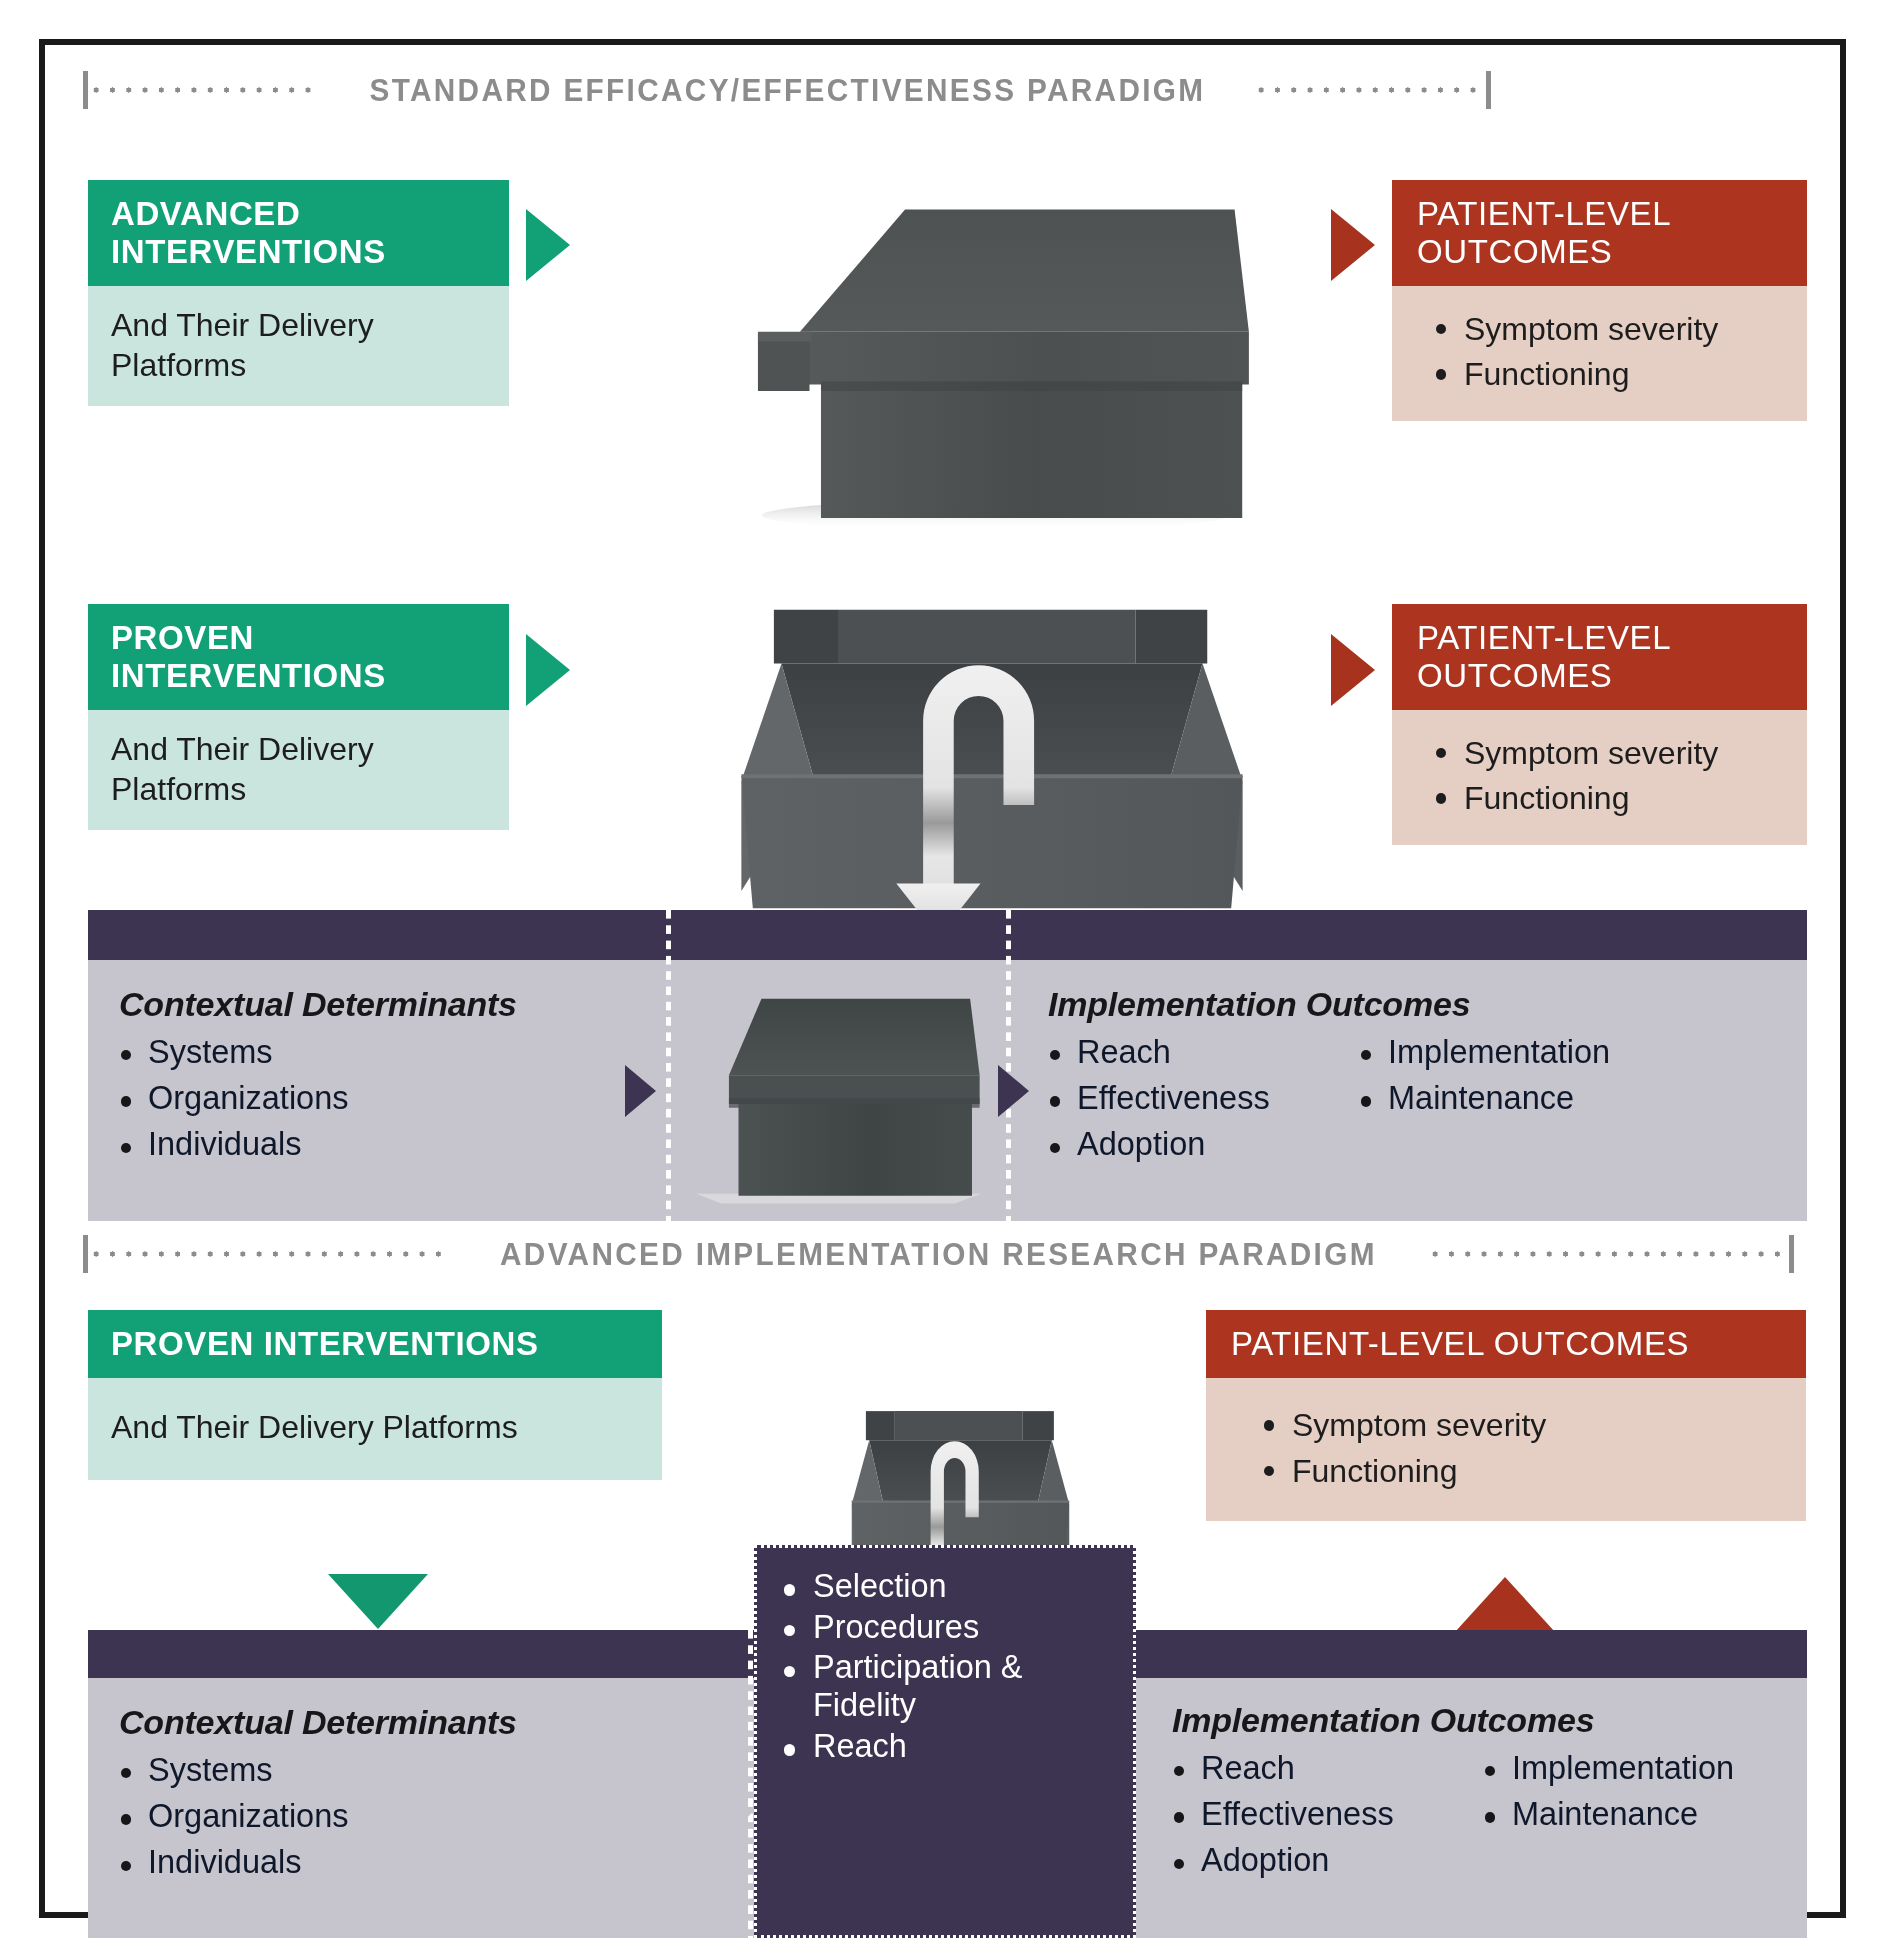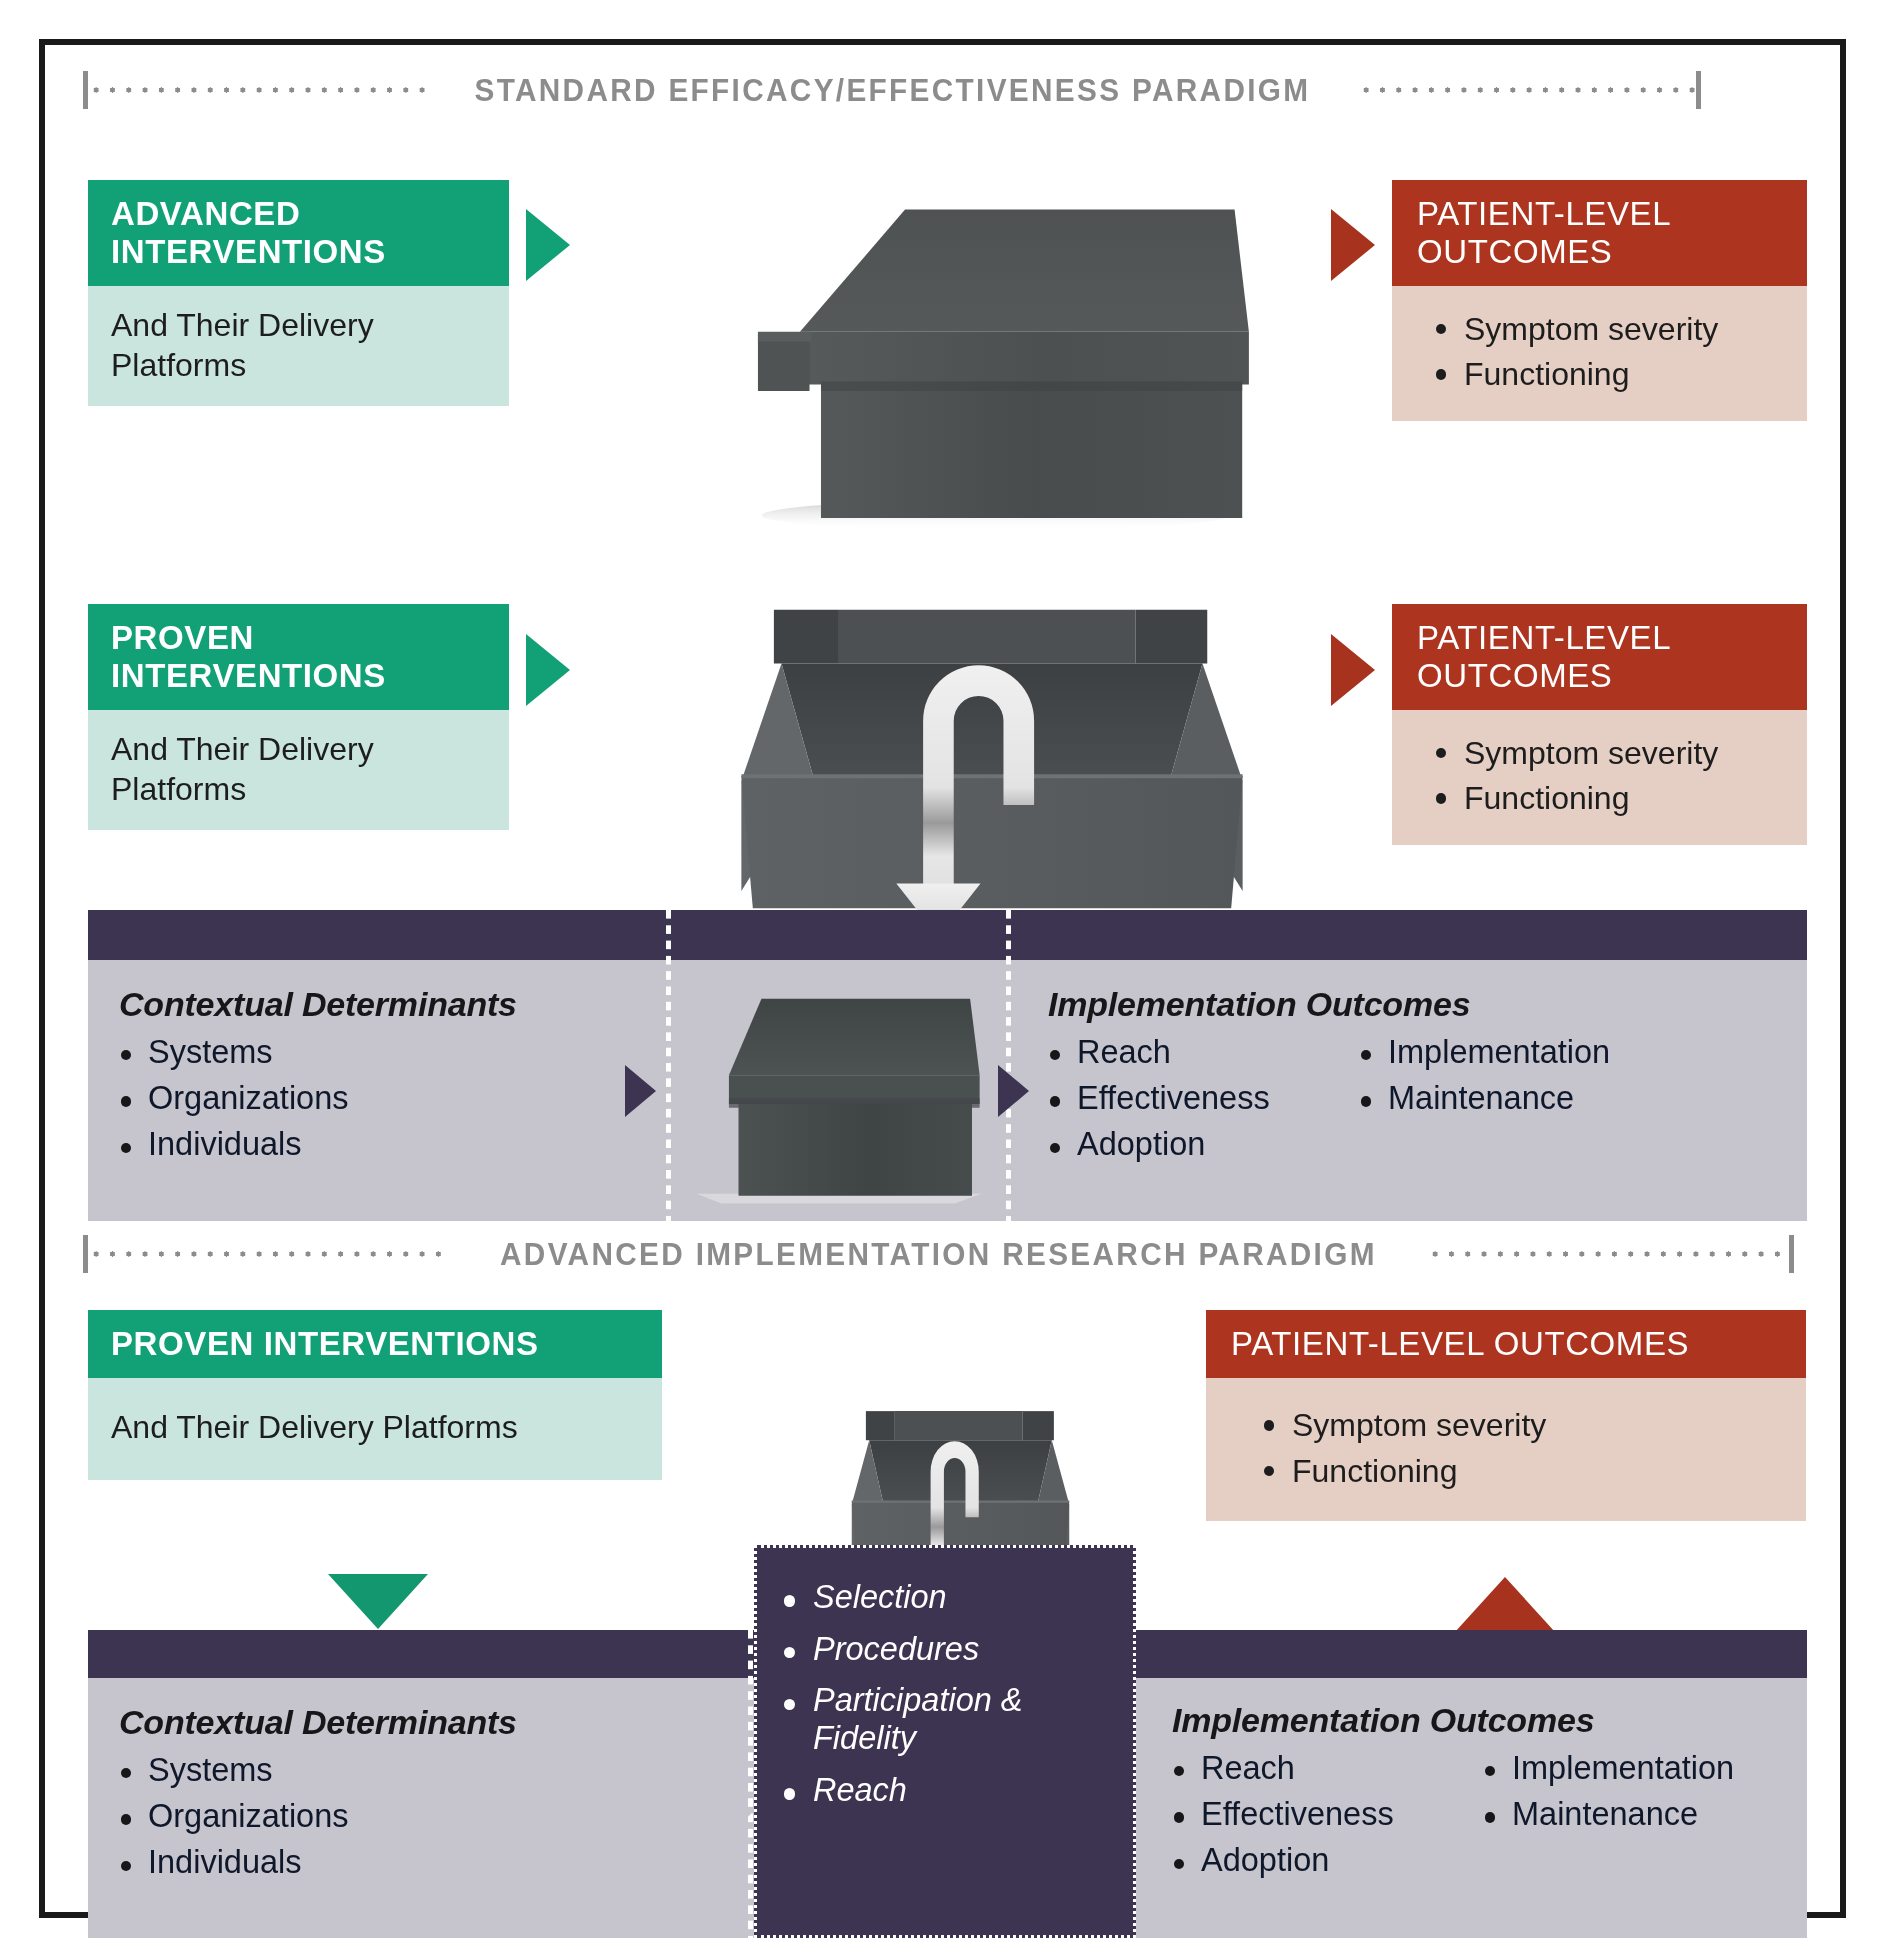--- a/index.html
+++ b/index.html
@@ -129,36 +129,36 @@
     background: #3c3450;
     border: 3.8px dotted #ffffff;
     color: #ffffff;
     padding: 17px 21px 19px 25px;
   }
   .strategy-title {
     font-size: 35px; font-weight: 700; font-style: italic; line-height: 1.12;
     margin-bottom: 5.7px;
   }
   .strategy-list { list-style: none; font-size: 32.5px; line-height: 1.16; }
-  .strategy-list li { position: relative; padding-left: 31px; margin-top: 14px; font-style: italic; }
+  .strategy-list li { position: relative; padding-left: 31px; margin-top: 3px; }
   .strategy-list li::before {
     content: ""; position: absolute; left: 1.9px; top: 16.3px;
     width: 11.5px; height: 11.5px; border-radius: 50%; background: #ffffff;
   }
 
   .box-art { position: absolute; }
   .io-cols { display: flex; gap: 34px; }
 </style>
 </head>
 <body>
 
 <div class="figure-frame">
 <div class="canvas">
 
-  <div class="section-title" style="left:38px; top:23px; width:1618px;">
+  <div class="section-title" style="left:38px; top:23px; width:1408px;">
     <div class="st-cap"></div>
     <div class="st-dots"></div>
     <div class="st-text">STANDARD EFFICACY/EFFECTIVENESS PARADIGM</div>
     <div class="st-dots"></div>
     <div class="st-cap"></div>
   </div>
 
   <div class="green-card" style="left:43px; top:135px; width:421px;">
     <div class="green-head">ADVANCED INTERVENTIONS</div>
     <div class="green-body">And Their Delivery Platforms</div>

